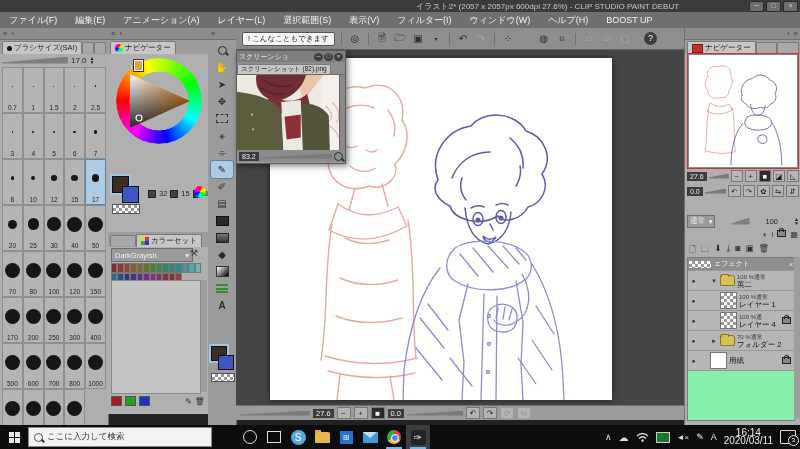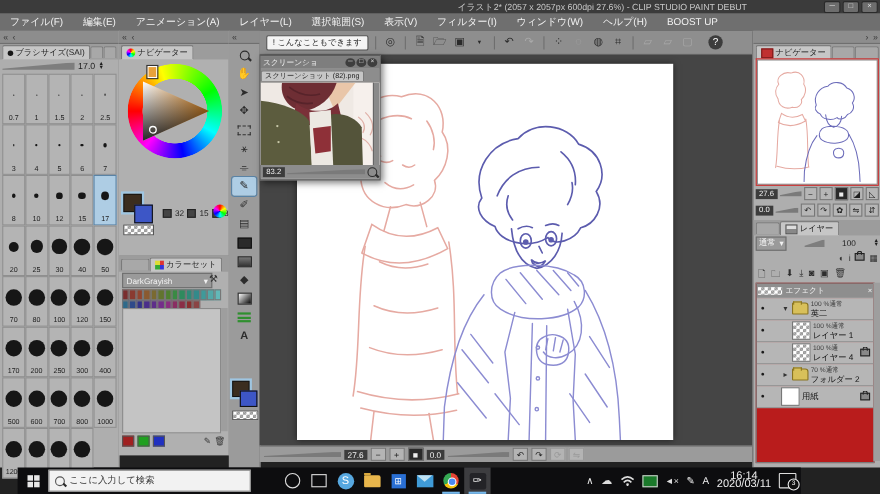--- a/index.html
+++ b/index.html
@@ -125,39 +125,39 @@
   .nav-row{position:absolute;left:2px;width:112px;height:14px;display:flex;align-items:center;gap:2px;font-size:7px;}
   .nbtn{width:12px;height:10px;background:#b6b6b6;border:1px solid #777;display:flex;align-items:center;
         justify-content:center;font-size:7.5px;}
   #layer-panel{left:684px;top:200px;width:116px;height:225px;background:#aeaeae;border-left:1px solid #707070;}
   #blend-row{position:absolute;left:2px;top:14px;width:112px;height:14px;display:flex;align-items:center;gap:16px;}
   #blend-select{width:42px;height:11px;background:#9a9a9a;border:1px solid #6d6d6d;color:#f2f2f2;
                 font-size:7.5px;display:flex;align-items:center;justify-content:space-between;padding:0 2px;}
   #opacity-val{font-size:7.5px;color:#222;}
   #lp-icons{position:absolute;right:3px;top:30px;display:flex;gap:4px;font-size:8px;color:#333;}
   #lp-actions{position:absolute;left:4px;top:43px;display:flex;gap:5px;font-size:8.5px;color:#2e2e2e;}
-  #layer-list{position:absolute;left:2px;top:57px;width:106px;height:162px;background:#b91c1c;
+  #layer-list{position:absolute;left:2px;top:57px;width:106px;height:162px;background:#86efac;
               border:1px solid #7c7c7c;overflow:hidden;}
   #layer-scroll{position:absolute;right:1px;top:57px;width:6px;height:162px;background:#9e9e9e;}
   .lrow{display:flex;align-items:center;height:19px;background:#b6b6b6;border-bottom:1px solid #979797;gap:2px;padding:0 1px;}
   .lrow.sel{background:#9fbdd8;}
   .lrow.effect{height:12px;background:#8e8e8e;color:#f2f2f2;font-size:7px;gap:3px;}
   .leye{width:9px;font-size:6px;color:#1a1a1a;text-align:center;}
   .lcol2{width:8px;font-size:7px;color:#333;text-align:center;}
   .lthumb{width:15px;height:15px;border:1px solid #777;}
   .ltxt{display:flex;flex-direction:column;line-height:8px;}
   .lt1{font-size:6px;color:#3c3c3c;}
   .lt2{font-size:7.5px;color:#111;}
   .lfolder{width:13px;height:9px;background:#d8c05a;border:1px solid #8a7420;border-radius:1px 3px 1px 1px;position:relative;}
   .lfolder::before{content:"";position:absolute;left:0;top:-2px;width:6px;height:2px;background:#d8c05a;border:1px solid #8a7420;border-bottom:none;}
   .lock{width:7px;height:5px;border:1px solid #222;background:#888;position:relative;margin-left:auto;margin-right:2px;}
   .lock::before{content:"";position:absolute;left:1px;top:-3px;width:3px;height:3px;border:1px solid #222;border-bottom:none;border-radius:3px 3px 0 0;}
   .echip{width:22px;height:7px;}
   
-  #taskbar{left:16px;top:425px;width:712px;height:24px;background:#0d0d0f;display:flex;align-items:center;color:#eee;}
+  #taskbar{left:0;top:425px;width:800px;height:24px;background:#0d0d0f;display:flex;align-items:center;color:#eee;}
   #start{width:28px;height:24px;display:flex;align-items:center;justify-content:center;}
   .win-logo{display:grid;grid-template-columns:5px 5px;grid-template-rows:5px 5px;gap:1px;}
   .win-logo i{background:#e8e8e8;}
   #tsearch{width:172px;height:18px;background:#f2f2f2;border:1px solid #888;display:flex;align-items:center;
            gap:4px;padding:0 5px;color:#333;font-size:8.5px;margin-right:26px;}
   .tb-ic{width:24px;height:24px;display:flex;align-items:center;justify-content:center;position:relative;}
   .tb-ic.active{background:#3d3d40;}
   .runline{position:absolute;bottom:0;left:4px;right:4px;height:2px;background:#76b9ed;}
   #tray{margin-left:auto;display:flex;align-items:center;gap:7px;padding-right:4px;font-size:9px;}
   #clock{text-align:center;font-size:10px;line-height:8px;}
@@ -696,27 +696,20 @@
       <span class="slider" style="width:24px;"></span>
       <span class="nbtn">↶</span>
       <span class="nbtn">↷</span>
       <span class="nbtn">✿</span>
       <span class="nbtn">⇋</span>
       <span class="nbtn">⇵</span>
     </div>
   </div>
 
   <div class="abs" id="layer-panel">
-    <div class="tabrow" style="height:13px;">
-      <span class="tab gray" style="width:12px;height:8px;"></span>
-      <span class="tab">
-          <span style="width:9px;height:7px;background:linear-gradient(#ddd 45%,#888 45%);border:1px solid #555;"></span>
-          <span>レイヤー</span>
-        </span>
-    </div>
     <div id="blend-row">
       <span id="blend-select">
           <span>通常</span>
           <span>▾</span>
         </span>
       <span class="wedge" style="width:34px;height:7px;"></span>
       <span id="opacity-val">100</span>
       <span style="font-size:5px;line-height:4px;">▲<br>▼</span>
     </div>
     <div id="lp-icons">

